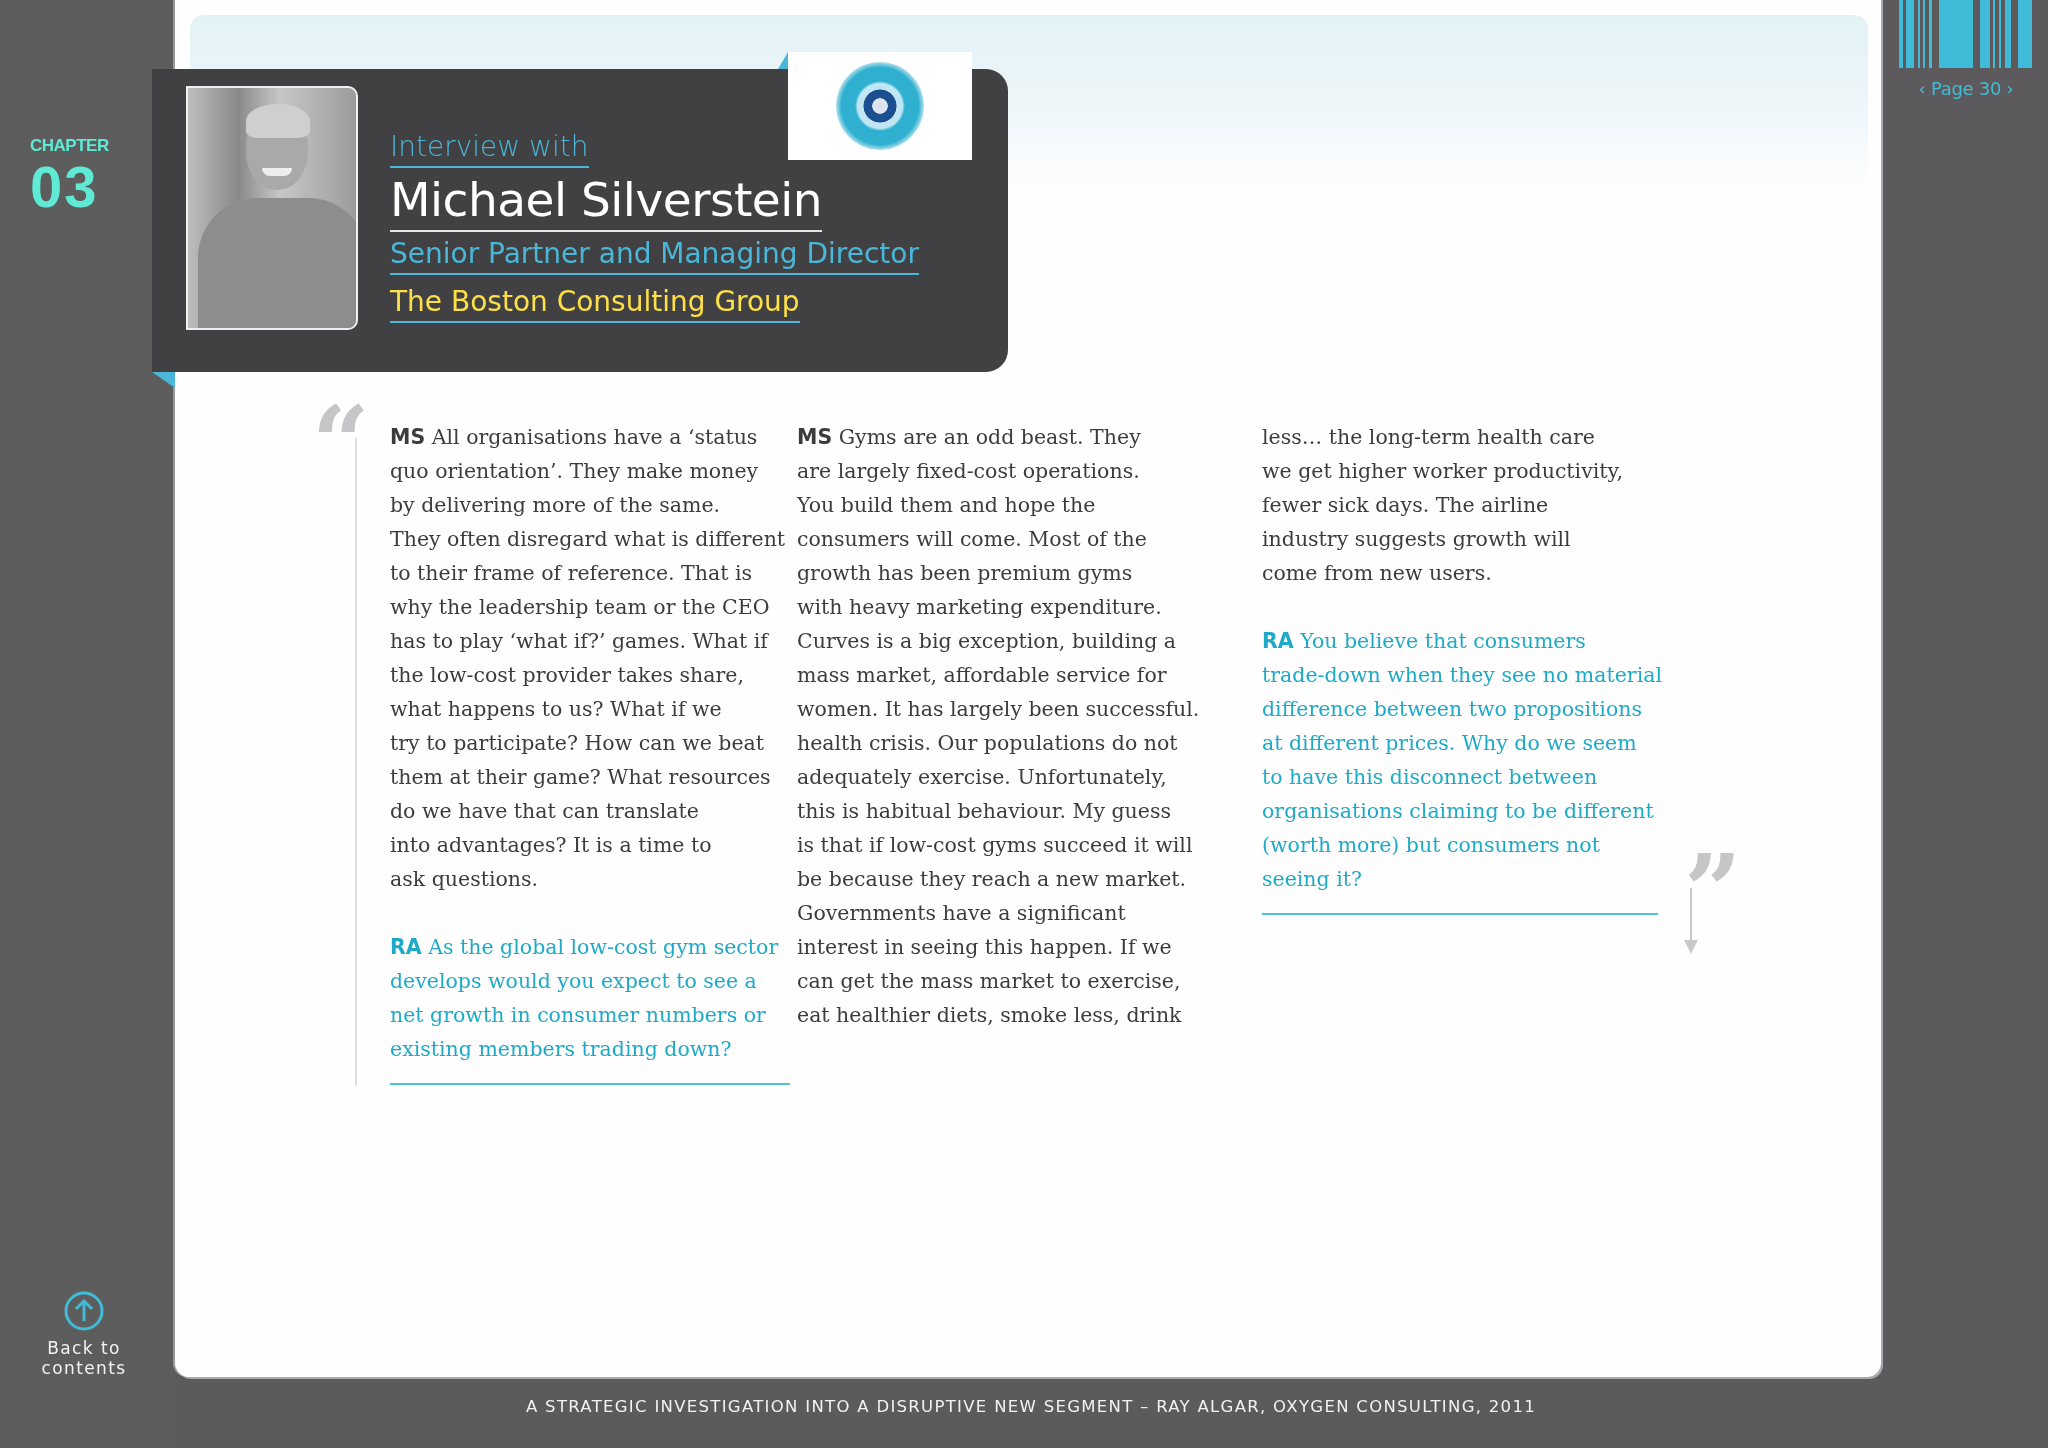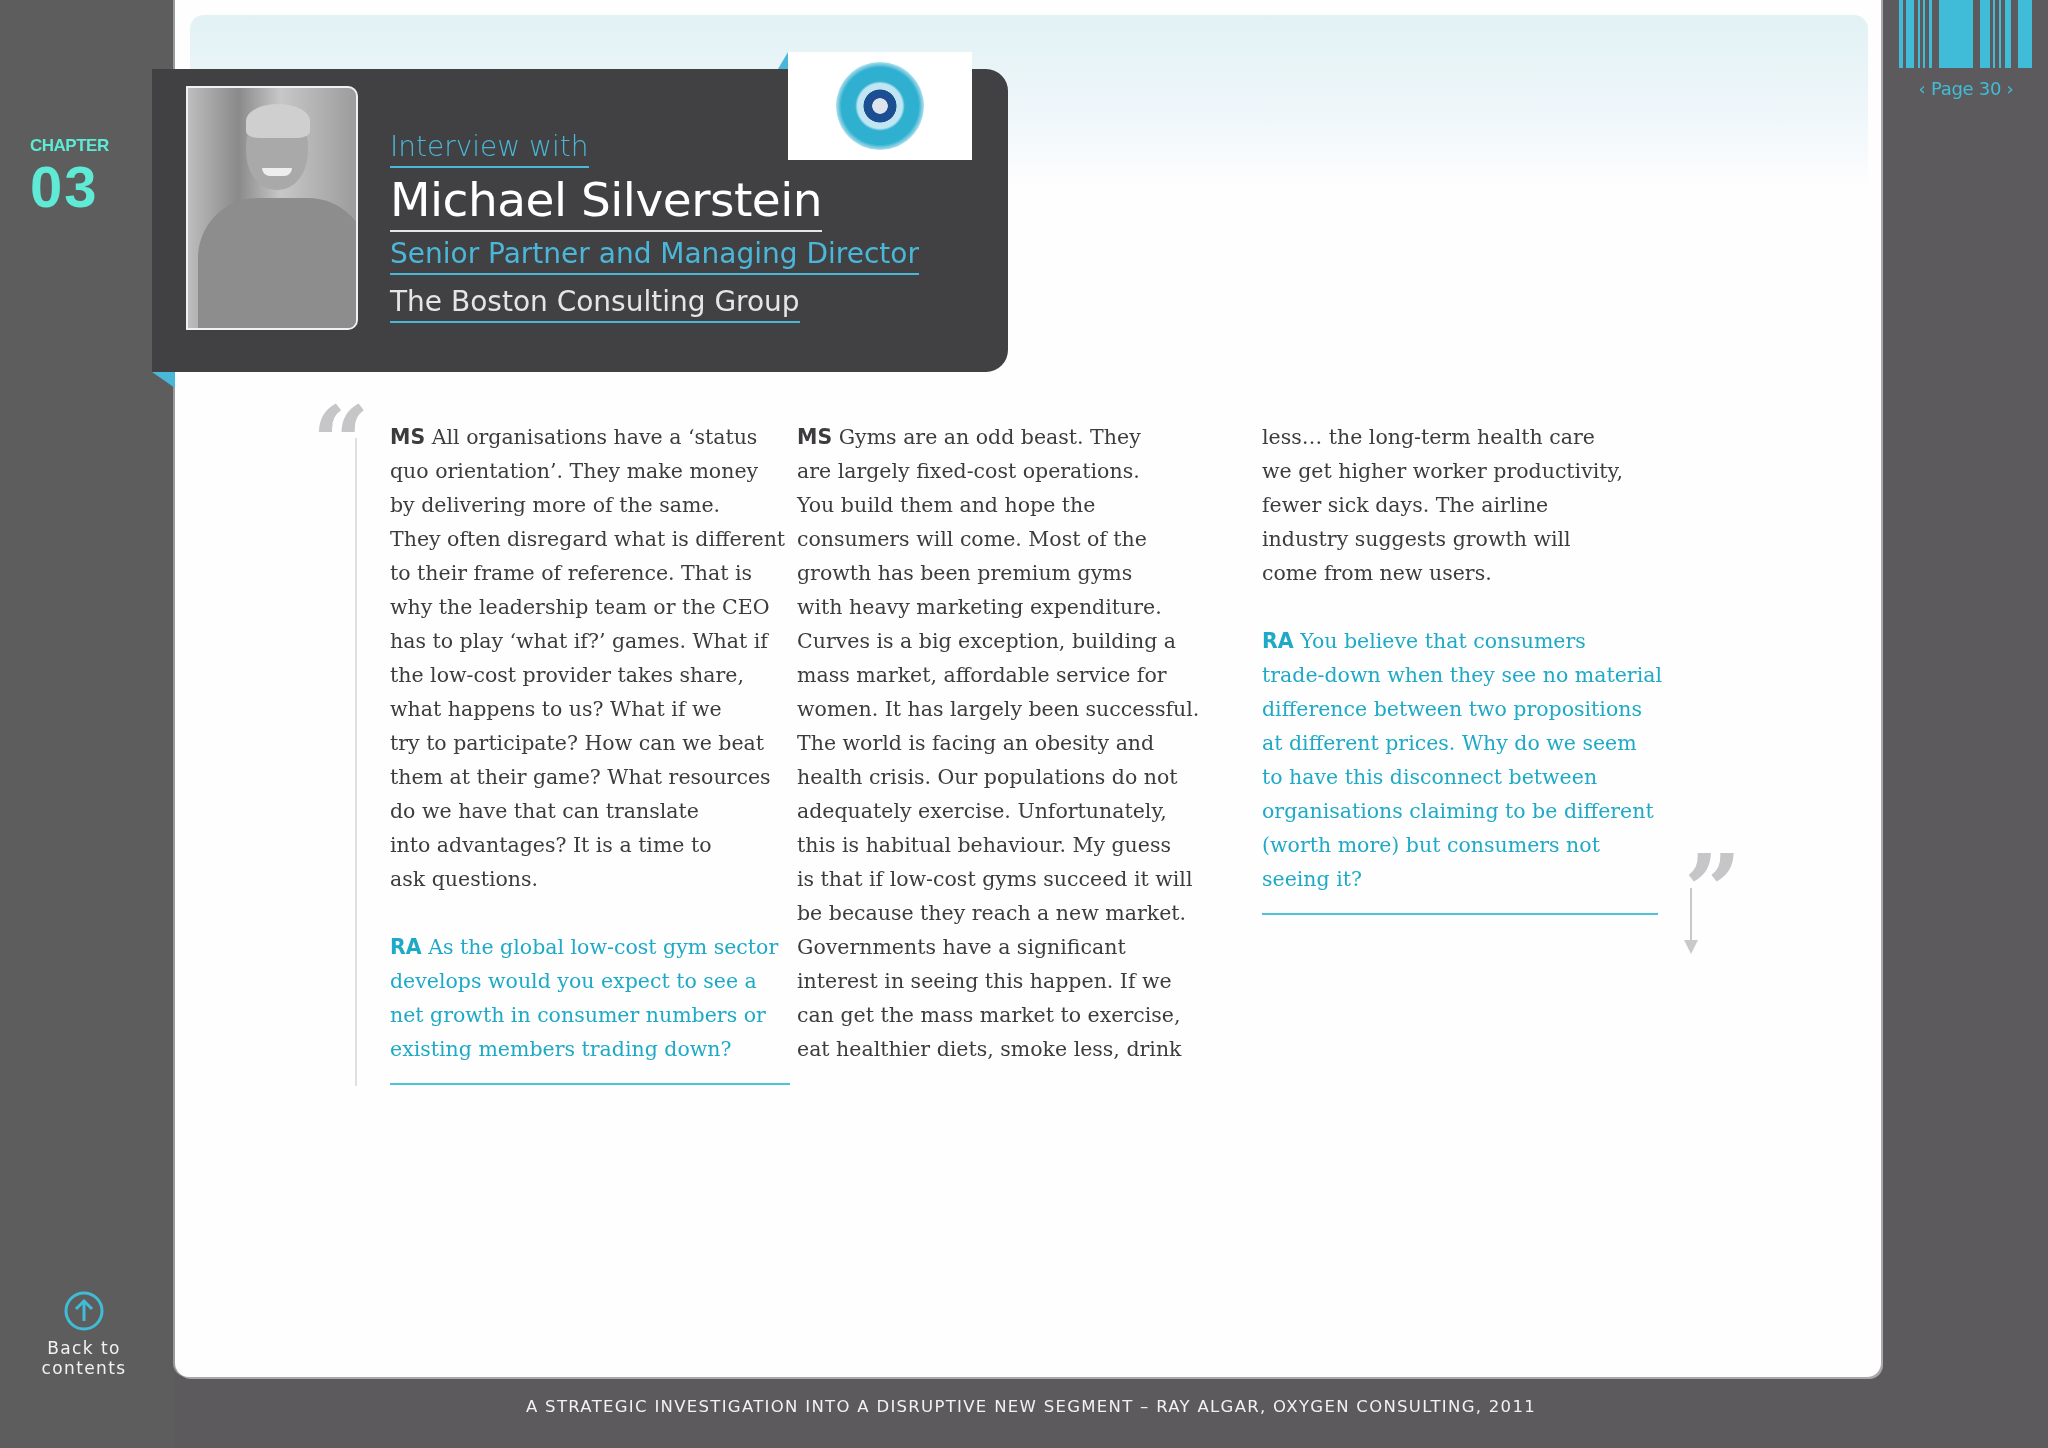--- a/index.html
+++ b/index.html
@@ -43,21 +43,21 @@
     }
     .photo .head { position:absolute; left:58px; top:22px; width:62px; height:80px; border-radius:45% 45% 48% 48%; background:#a9a9a9; }
     .photo .hair { position:absolute; left:58px; top:16px; width:64px; height:34px; border-radius:50% 50% 20% 20%; background:#cfcfcf; }
     .photo .body { position:absolute; left:10px; top:110px; width:170px; height:140px; border-radius:60px 60px 0 0; background:#8d8d8d; }
     .photo .smile { position:absolute; left:74px; top:80px; width:30px; height:8px; border-radius:0 0 10px 10px; background:#eee; }
 
     .h-line { position:absolute; left:390px; font-family:"DejaVu Sans", sans-serif; white-space:nowrap; padding-bottom:3px; }
     .h-intro { top:130px; font-size:28px; color:#4ab7d8; border-bottom:2px solid #4ab7d8; font-weight:300; }
     .h-name  { top:172px; font-size:47px; color:#ffffff; border-bottom:2px solid #e6e6e6; letter-spacing:-0.5px; }
     .h-title { top:237px; font-size:28px; color:#4ab7d8; border-bottom:2px solid #4ab7d8; }
-    .h-org   { top:285px; font-size:28px; color:#e5e5e5; border-bottom:2px solid #4ab7d8; }
+    .h-org   { top:285px; font-size:28px; color:#fde047; border-bottom:2px solid #4ab7d8; }
 
     .logo { position:absolute; left:788px; top:52px; width:184px; height:108px; background:#fff; }
     .logo .ring { position:absolute; left:50%; top:50%; border-radius:50%; transform:translate(-50%,-50%); }
 
     .quote-open { position:absolute; left:312px; top:392px; font-family:"DejaVu Serif", serif; font-weight:bold; font-size:100px; line-height:100px; color:#c6c5c7; }
     .vrule { position:absolute; left:355px; top:438px; width:2px; height:648px; background:#e1dfe4; }
     .quote-close { position:absolute; left:1684px; top:840px; font-family:"DejaVu Serif", serif; font-weight:bold; font-size:100px; line-height:100px; color:#c6c5c7; }
     .close-line { position:absolute; left:1690px; top:888px; width:2px; height:56px; background:#c9c9cb; }
     .close-arrow { position:absolute; left:1684px; top:940px; width:0; height:0; border-left:7px solid transparent; border-right:7px solid transparent; border-top:14px solid #c9c9cb; }
 
@@ -179,21 +179,20 @@
   <p>
     <span class="line"><span class="spk">MS</span> <span>Gyms are an odd beast. They</span></span>
     <span class="line">are largely fixed-cost operations.</span>
     <span class="line">You build them and hope the</span>
     <span class="line">consumers will come. Most of the</span>
     <span class="line">growth has been premium gyms</span>
     <span class="line">with heavy marketing expenditure.</span>
     <span class="line">Curves is a big exception, building a</span>
     <span class="line">mass market, affordable service for</span>
     <span class="line">women. It has largely been successful.</span>
-    <span class="line">The world is facing an obesity and</span>
     <span class="line">health crisis. Our populations do not</span>
     <span class="line">adequately exercise. Unfortunately,</span>
     <span class="line">this is habitual behaviour. My guess</span>
     <span class="line">is that if low-cost gyms succeed it will</span>
     <span class="line">be because they reach a new market.</span>
     <span class="line">Governments have a significant</span>
     <span class="line">interest in seeing this happen. If we</span>
     <span class="line">can get the mass market to exercise,</span>
     <span class="line">eat healthier diets, smoke less, drink</span>
   </p>

